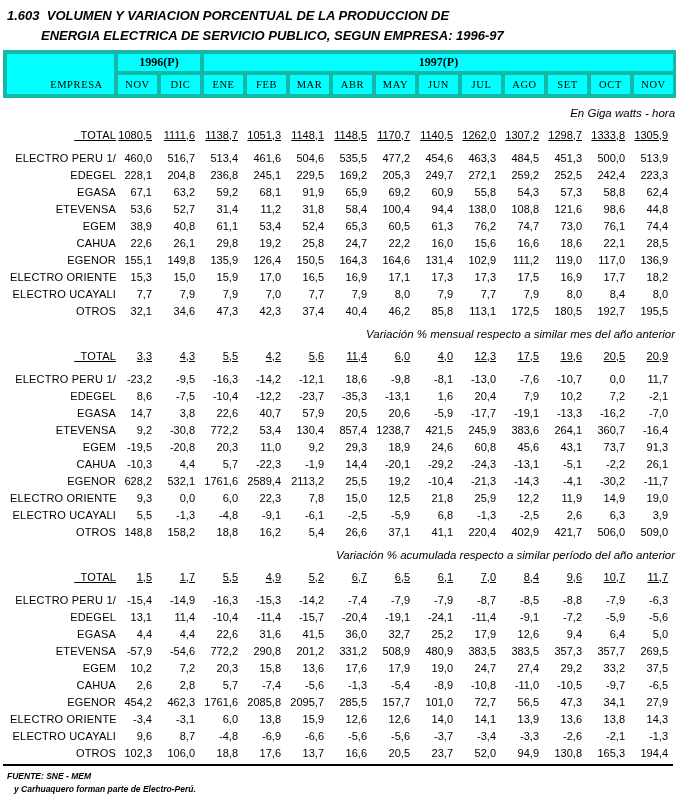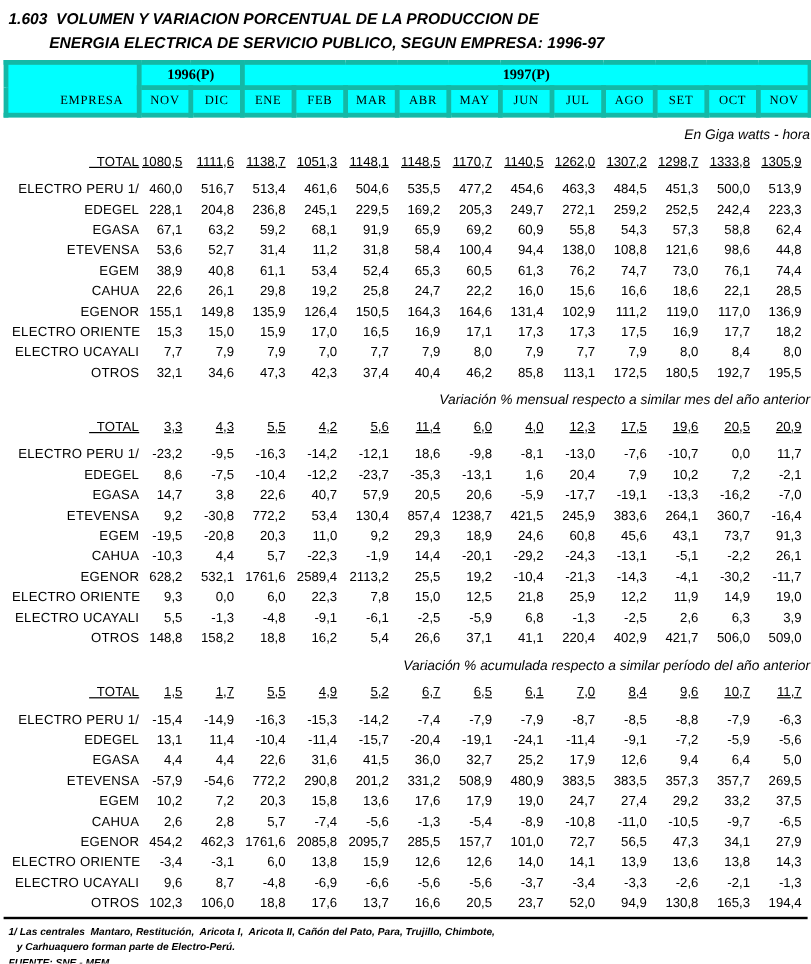--- a/index.html
+++ b/index.html
@@ -638,18 +638,17 @@
           <td class="num"><span>130,8</span></td>
           <td class="num"><span>165,3</span></td>
           <td class="num"><span>194,4</span></td>
         </tr>
       </tbody>
   </table>
 
   <div class="bottom-rule"></div>
 
   <div class="footnotes">
-    <div class="footnote-line">1/ Las centrales  Mantaro, Restitución,  Aricota I,  Aricota II, Cañón del Pato, Para, Trujillo, Chimbote,</div>
+    <div class="footnote-line">FUENTE: SNE - MEM</div>
     <div class="footnote-line indent">y Carhuaquero forman parte de Electro-Perú.</div>
-    <div class="footnote-line">FUENTE: SNE - MEM</div>
   </div>
 
 </div>
 
 </body></html>

